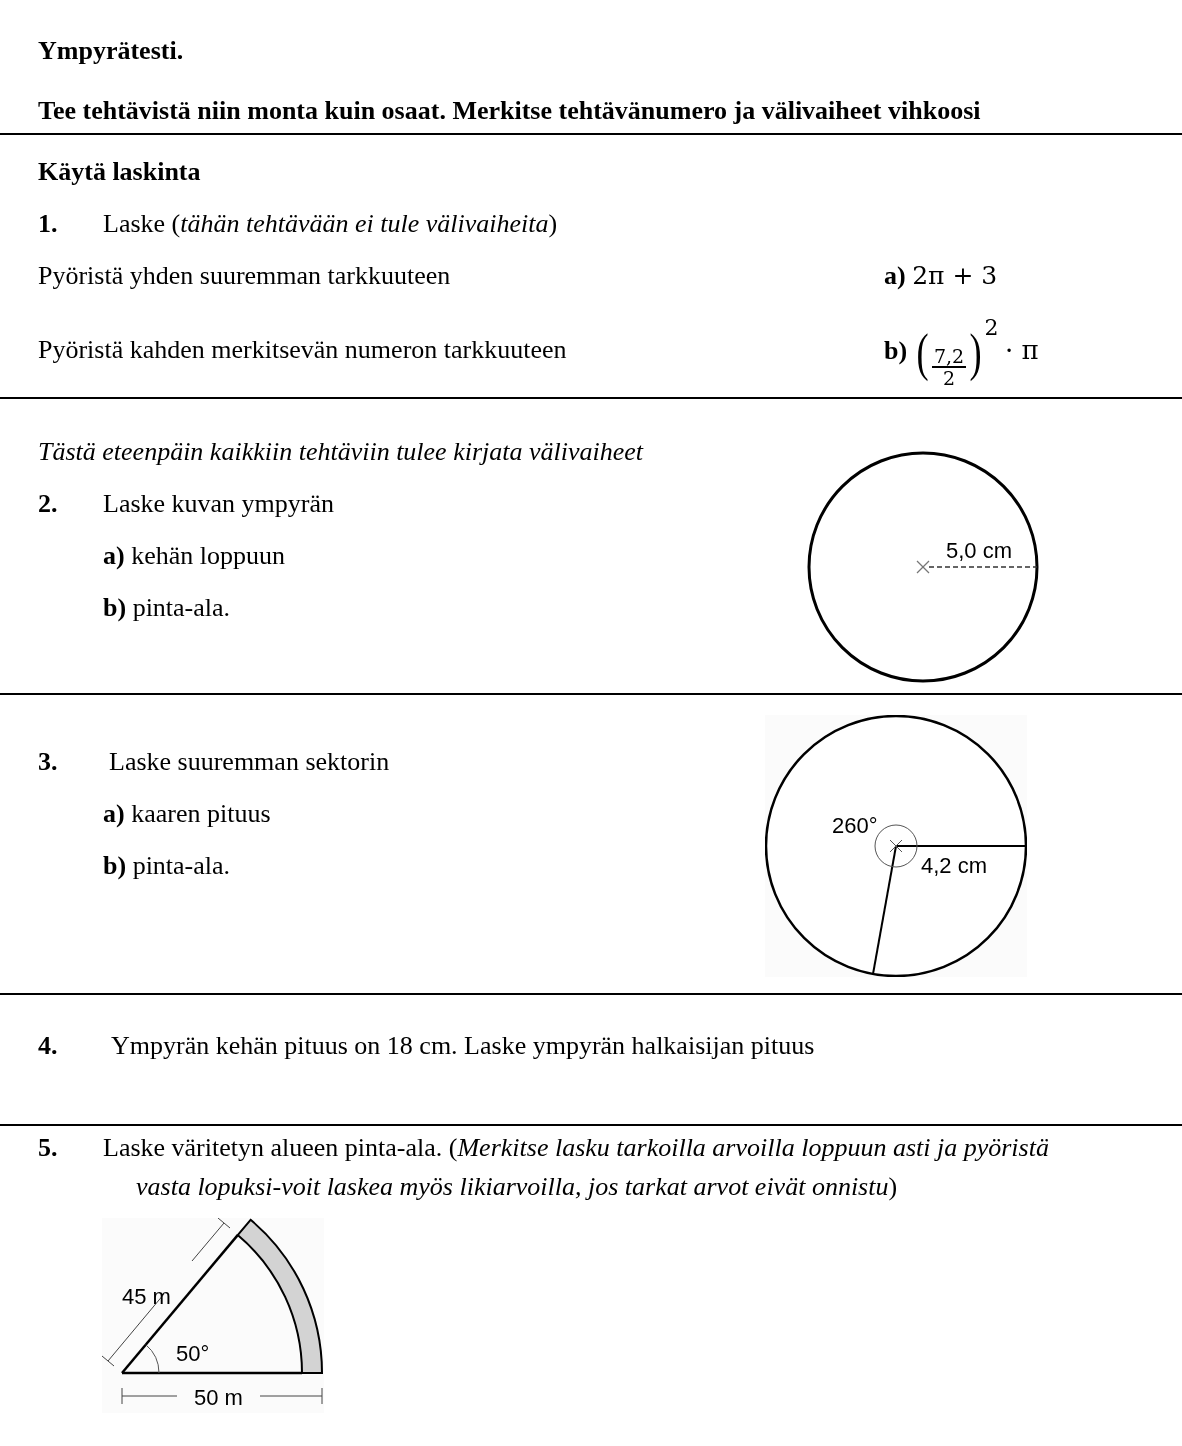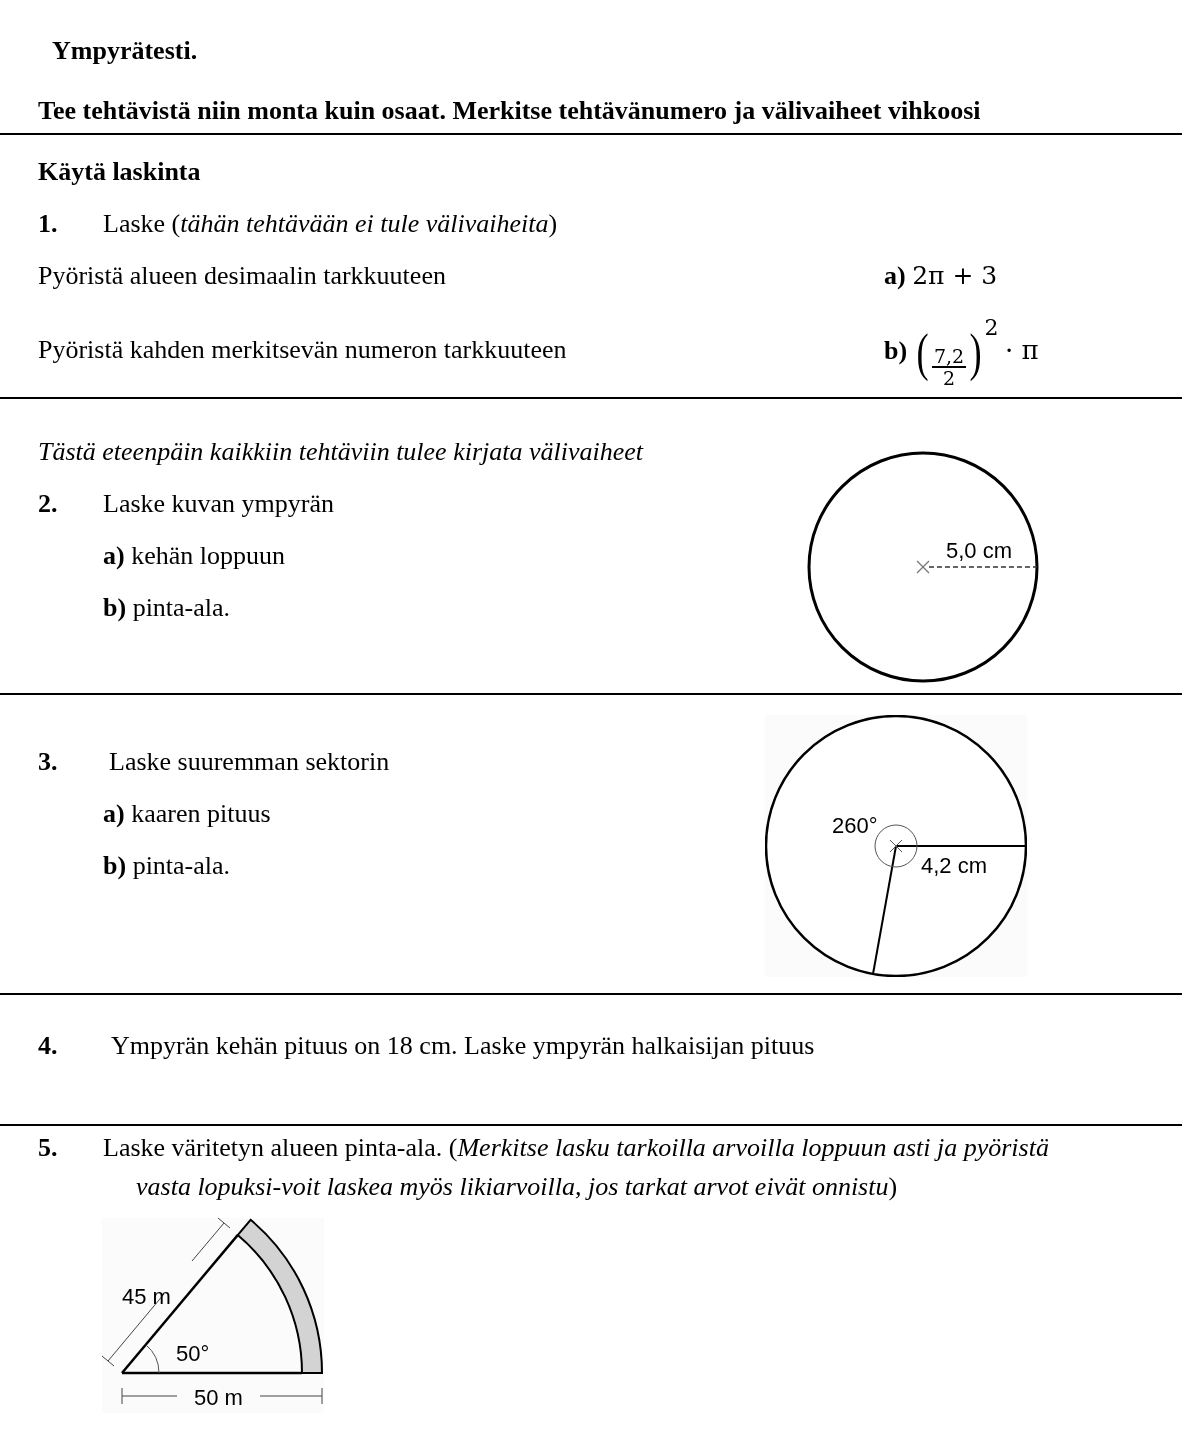--- a/index.html
+++ b/index.html
@@ -17,29 +17,29 @@
   .frac { display: inline-block; vertical-align: middle; text-align: center; font-size: 19px; line-height: 20px; margin: 0 1px; }
   .frac .num { display: block; border-bottom: 2px solid #000; padding: 0 2px; margin-top: 28px; }
   .frac .den { display: block; }
   .paren { font-size: 52px; line-height: 52px; vertical-align: middle; font-weight: normal; transform: scaleX(0.7); display: inline-block; }
   .sup { font-size: 22px; vertical-align: top; position: relative; top: -22px; }
   .math { font-family: "DejaVu Serif", serif; }
 </style>
 </head>
 <body>
 
-<div class="t b" style="left:38px;top:36px;margin-left:14px;">Ympyrätesti.</div>
+<div class="t b" style="left:38px;top:36px;">Ympyrätesti.</div>
 <div class="t b" style="left:38px;top:96px;">Tee tehtävistä niin monta kuin osaat. Merkitse tehtävänumero ja välivaiheet vihkoosi</div>
 <div class="rule" style="top:133px;"></div>
 
 <div class="t b" style="left:38px;top:157px;">Käytä laskinta</div>
 <div class="t b" style="left:38px;top:209px;">1.</div>
 <div class="t" style="left:103px;top:209px;text-align:center;"><span>Laske (</span><span class="i">tähän tehtävään ei tule välivaiheita</span><span>)</span></div>
 
-<div class="t" style="left:38px;top:261px;">Pyöristä alueen desimaalin tarkkuuteen</div>
+<div class="t" style="left:38px;top:261px;">Pyöristä yhden suuremman tarkkuuteen</div>
 <div class="t" style="left:884px;top:261px;"><span class="b">a)</span> <span class="math" style="font-size:25px;text-align:right;">2π + 3</span></div>
 
 <div class="t" style="left:38px;top:335px;">Pyöristä kahden merkitsevän numeron tarkkuuteen</div>
 <div class="t" style="left:884px;top:318px;height:64px;line-height:64px;"><span class="b">b)</span> <span class="paren">(</span><span class="frac math"><span class="num">7,2</span><span class="den">2</span></span><span class="paren">)</span><span class="sup math">2</span> <span class="math">· π</span></div>
 <div class="rule" style="top:397px;"></div>
 
 <div class="t i" style="left:38px;top:437px;text-align:right;">Tästä eteenpäin kaikkiin tehtäviin tulee kirjata välivaiheet</div>
 <div class="t b" style="left:38px;top:489px;">2.</div>
 <div class="t" style="left:103px;top:489px;">Laske kuvan ympyrän</div>
 <div class="t" style="left:103px;top:541px;"><span class="b">a)</span><span> kehän loppuun</span></div>

